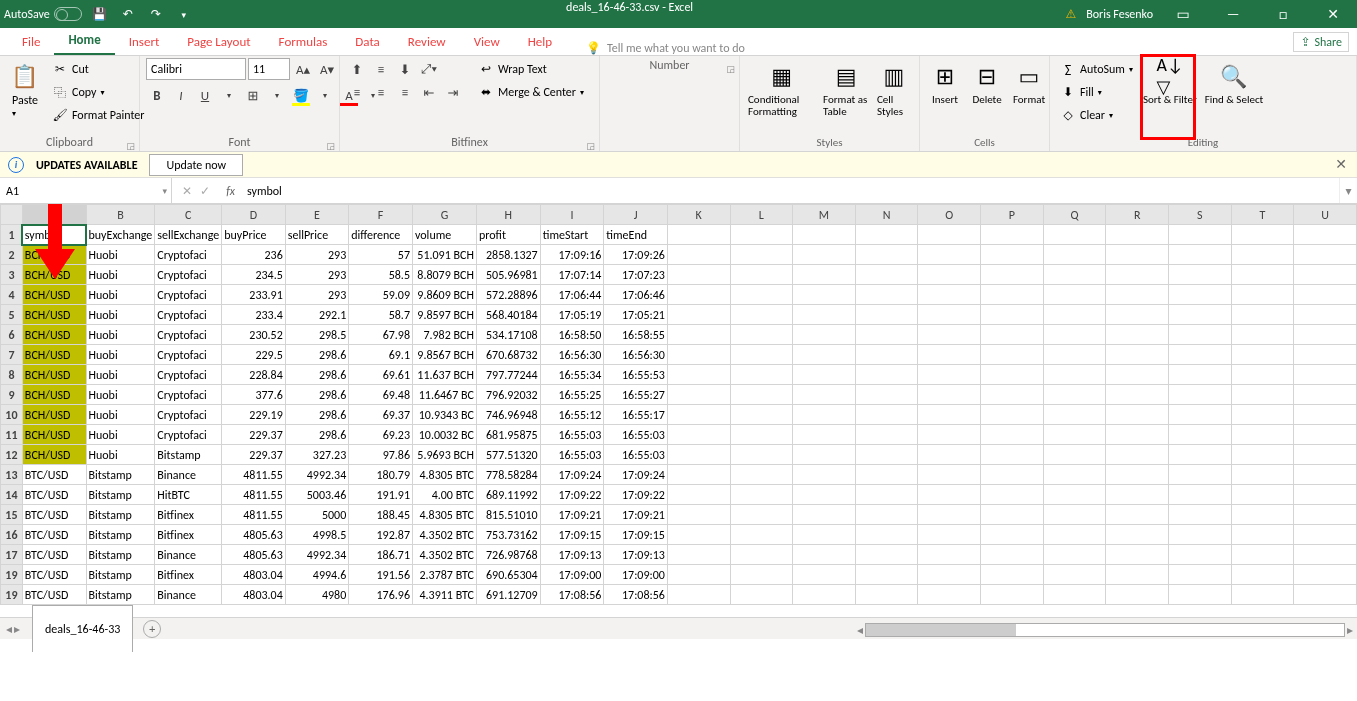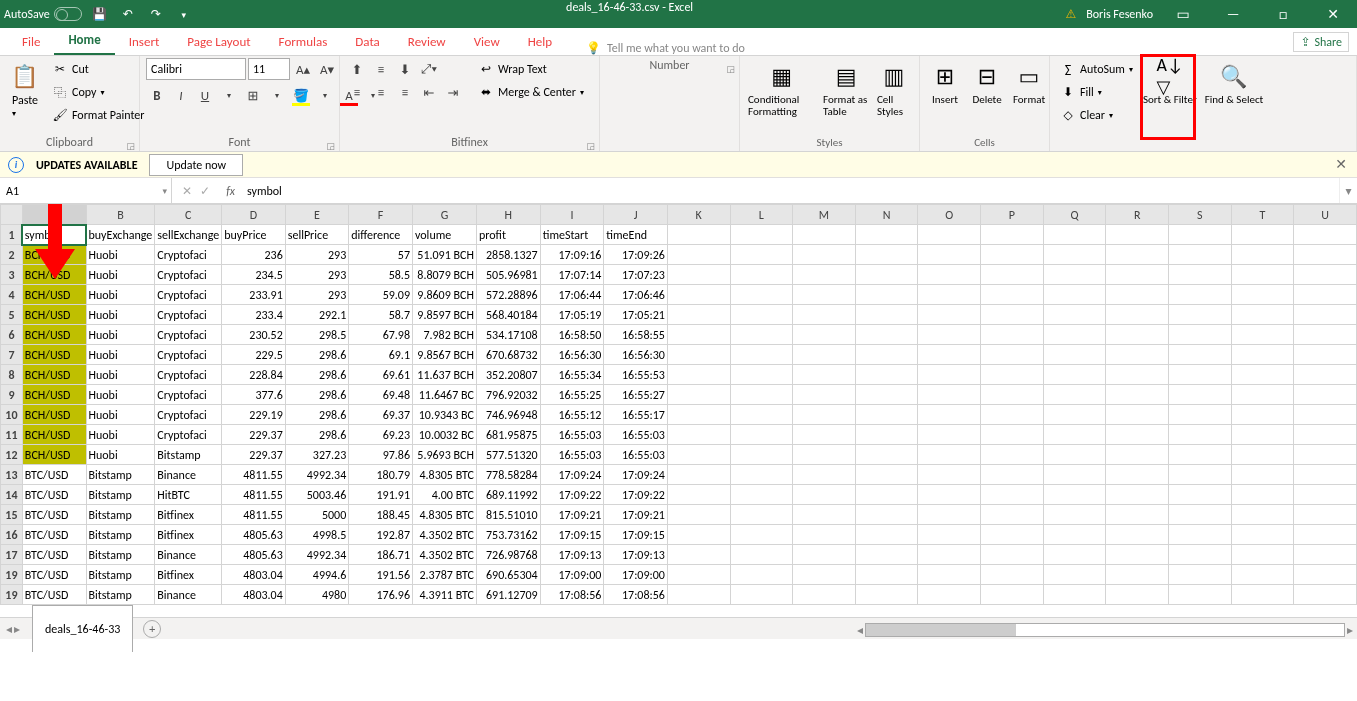--- a/index.html
+++ b/index.html
@@ -258,20 +258,21 @@
       </div>
       <div class="big-btn">
           <div class="icon" style="font-size:18px">A↓<br>▽</div>
           <div class="lbl">Sort &amp; Filter</div>
         </div>
       <div class="big-btn">
           <div class="icon">🔍</div>
           <div class="lbl">Find &amp; Select</div>
         </div>
     </div>
+    <div class="group-label">Editing</div>
   </div>
 </div>
 
 <div class="msgbar">
   <div class="icon">i</div>
   <strong>UPDATES AVAILABLE</strong>
   <button class="btn">Update now</button>
   <div class="close">✕</div>
 </div>
 
@@ -491,21 +492,21 @@
         </tr>
         <tr>
           <th class="rowhdr">8</th>
           <td class="txt hl">BCH/USD</td>
           <td class="txt">Huobi</td>
           <td class="txt">Cryptofaci</td>
           <td class="num">228.84</td>
           <td class="num">298.6</td>
           <td class="num">69.61</td>
           <td class="num">11.637 BCH</td>
-          <td class="num">352.20807</td>
+          <td class="num">797.77244</td>
           <td class="num">16:55:34</td>
           <td class="num">16:55:53</td>
           <td class="num"></td>
           <td class="num"></td>
           <td class="num"></td>
           <td class="num"></td>
           <td class="num"></td>
           <td class="num"></td>
           <td class="num"></td>
           <td class="num"></td>

